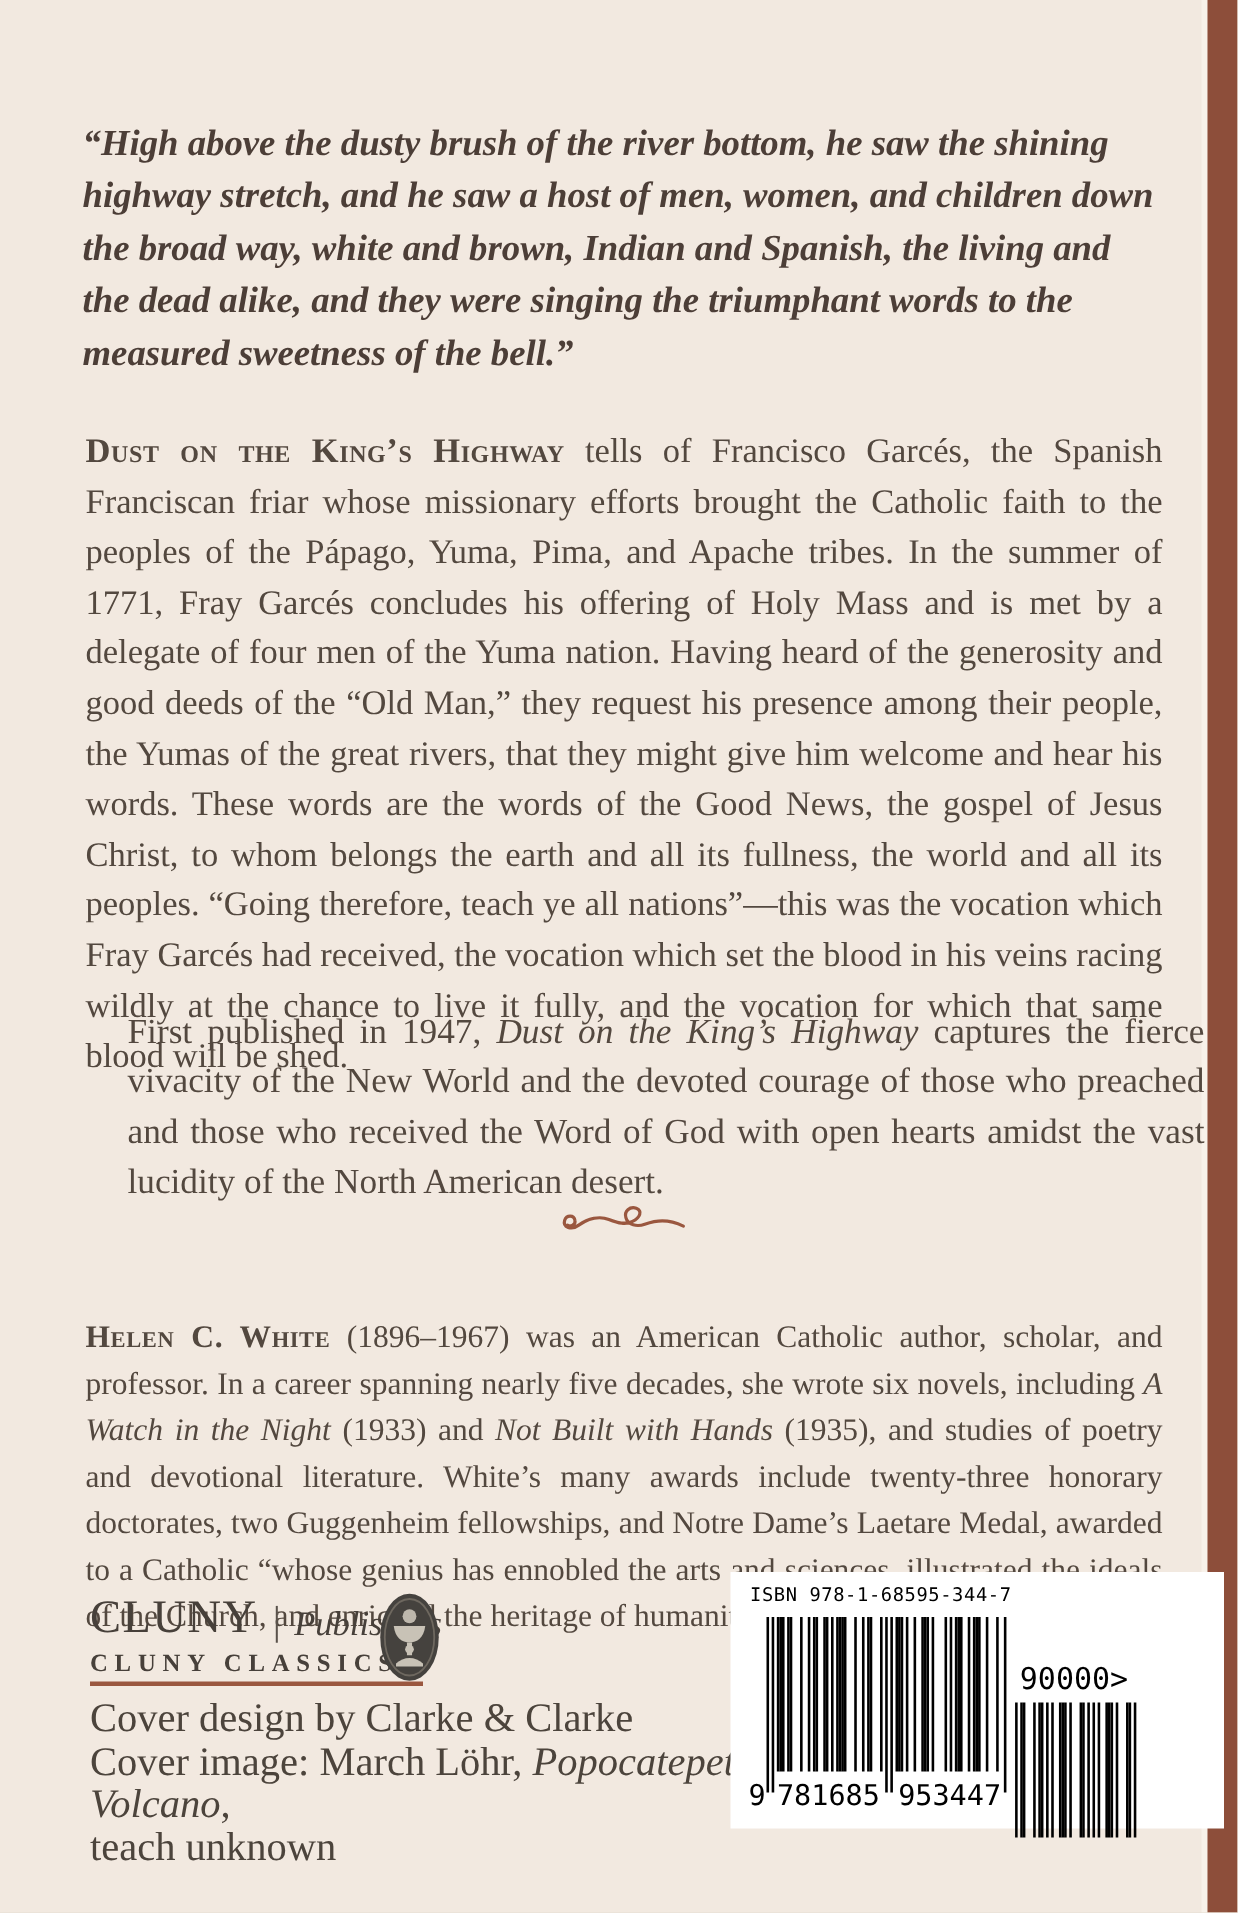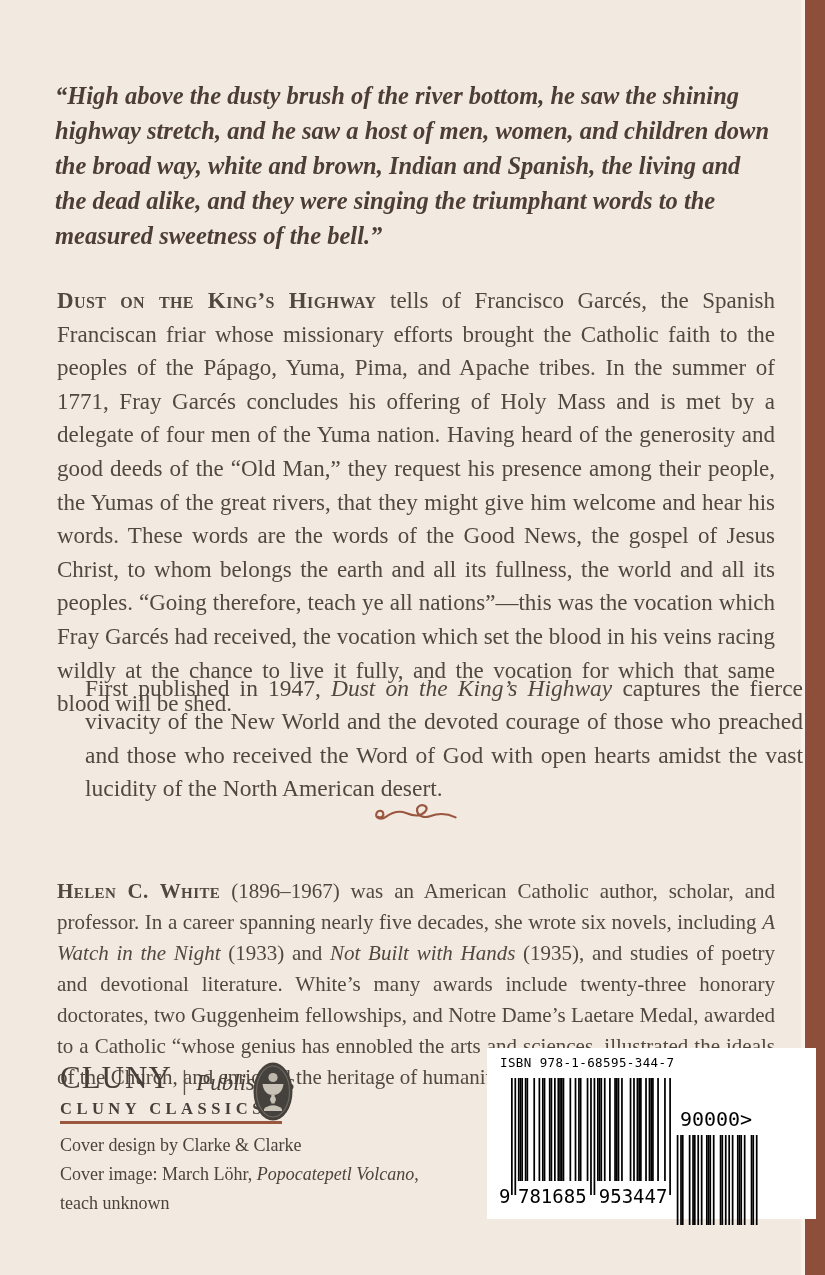--- a/index.html
+++ b/index.html
@@ -45,21 +45,21 @@
   .pub-row{display:flex;align-items:flex-end;}
   .pub-name{font-size:31px;letter-spacing:1px;}
   .pub-divider{font-size:27px;font-weight:300;margin:0 9px 0 10px;color:#5a524b;}
   .pub-tagline{font-size:23px;font-style:italic;}
   .pub-imprint{font-size:16.5px;font-weight:700;letter-spacing:4.5px;margin-top:3px;}
   .chalice{position:absolute;left:253px;top:1062px;width:40px;height:59px;}
   .rule{position:absolute;left:60px;top:1121px;width:222px;height:3px;background:#9a573f;}
 
   
   .credits{position:absolute;left:60px;top:1131px;width:440px;
-    font-size:18px;line-height:28px;color:#4c443c;}
+    font-size:27px;line-height:28px;color:#4c443c;}
   .credit-line{margin:0 0 1px 0;}
 
   
   .barcode-box{position:absolute;left:487px;top:1048px;width:289px;height:171px;background:#ffffff;padding-left:40px;}
   .bc-isbn{
     position:absolute;left:13px;top:7px;width:172px;
     font-family:"DejaVu Sans Mono", monospace;
     font-size:12.5px;letter-spacing:.4px;text-align:center;color:#000;
     white-space:nowrap;
   }

